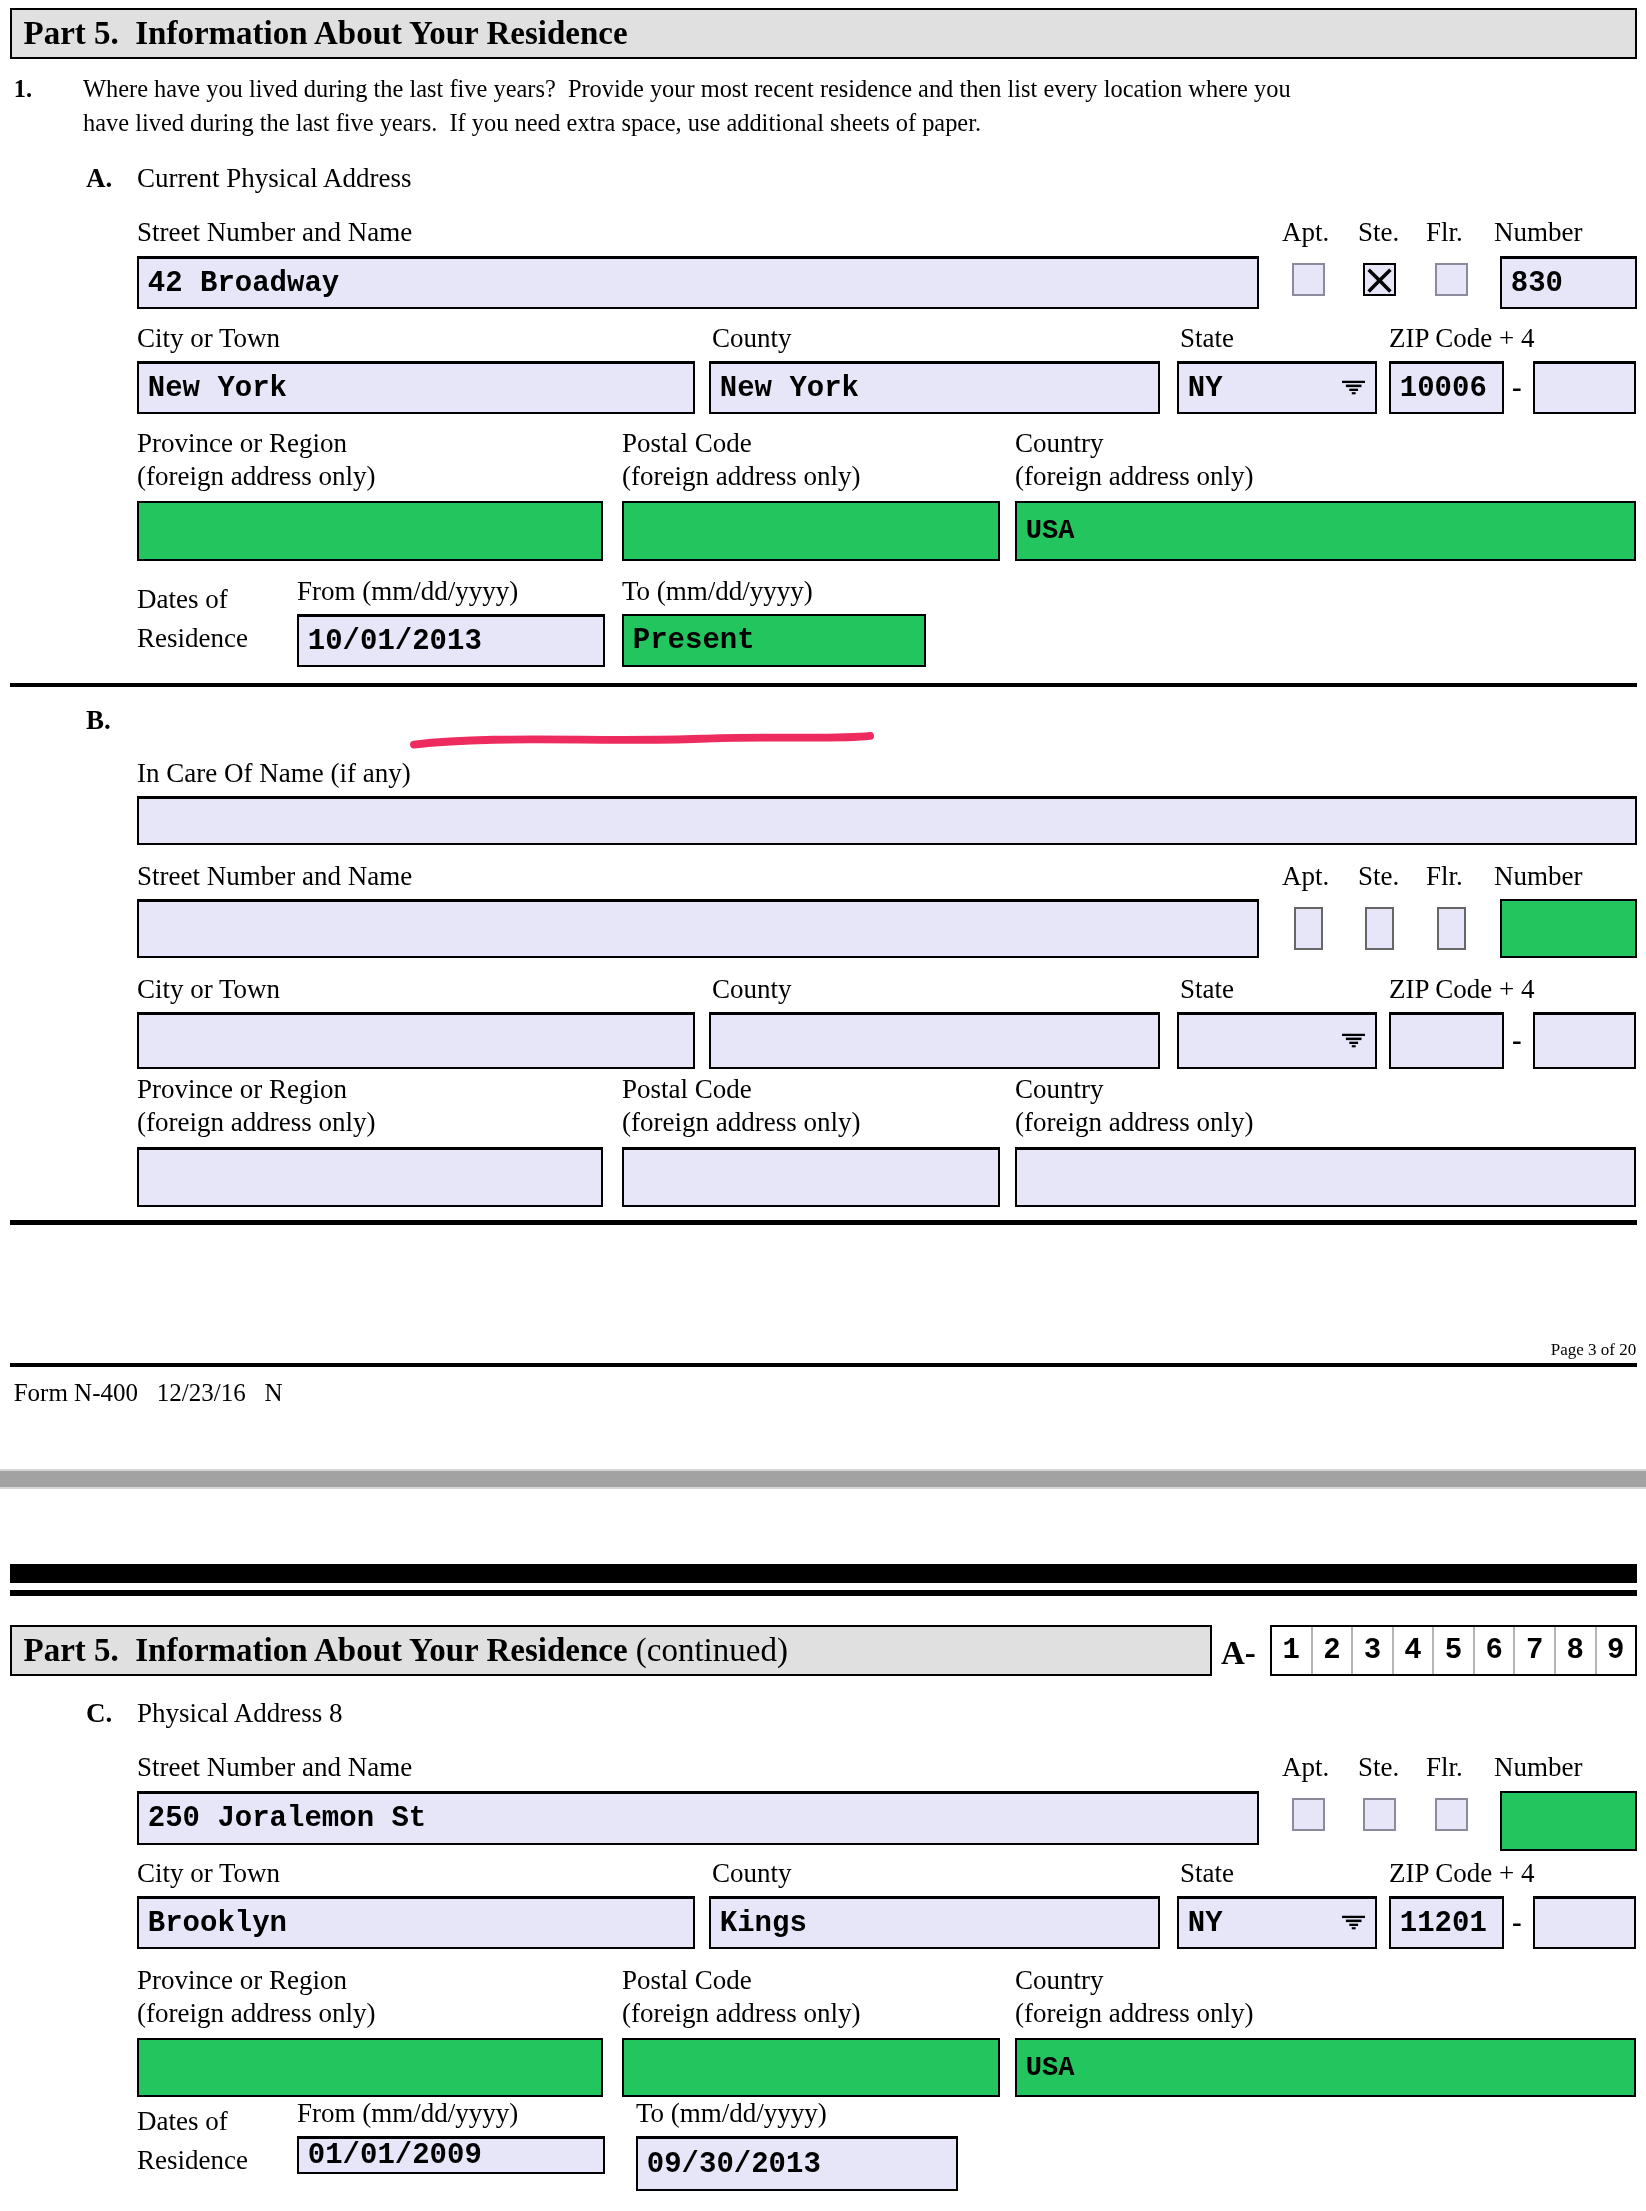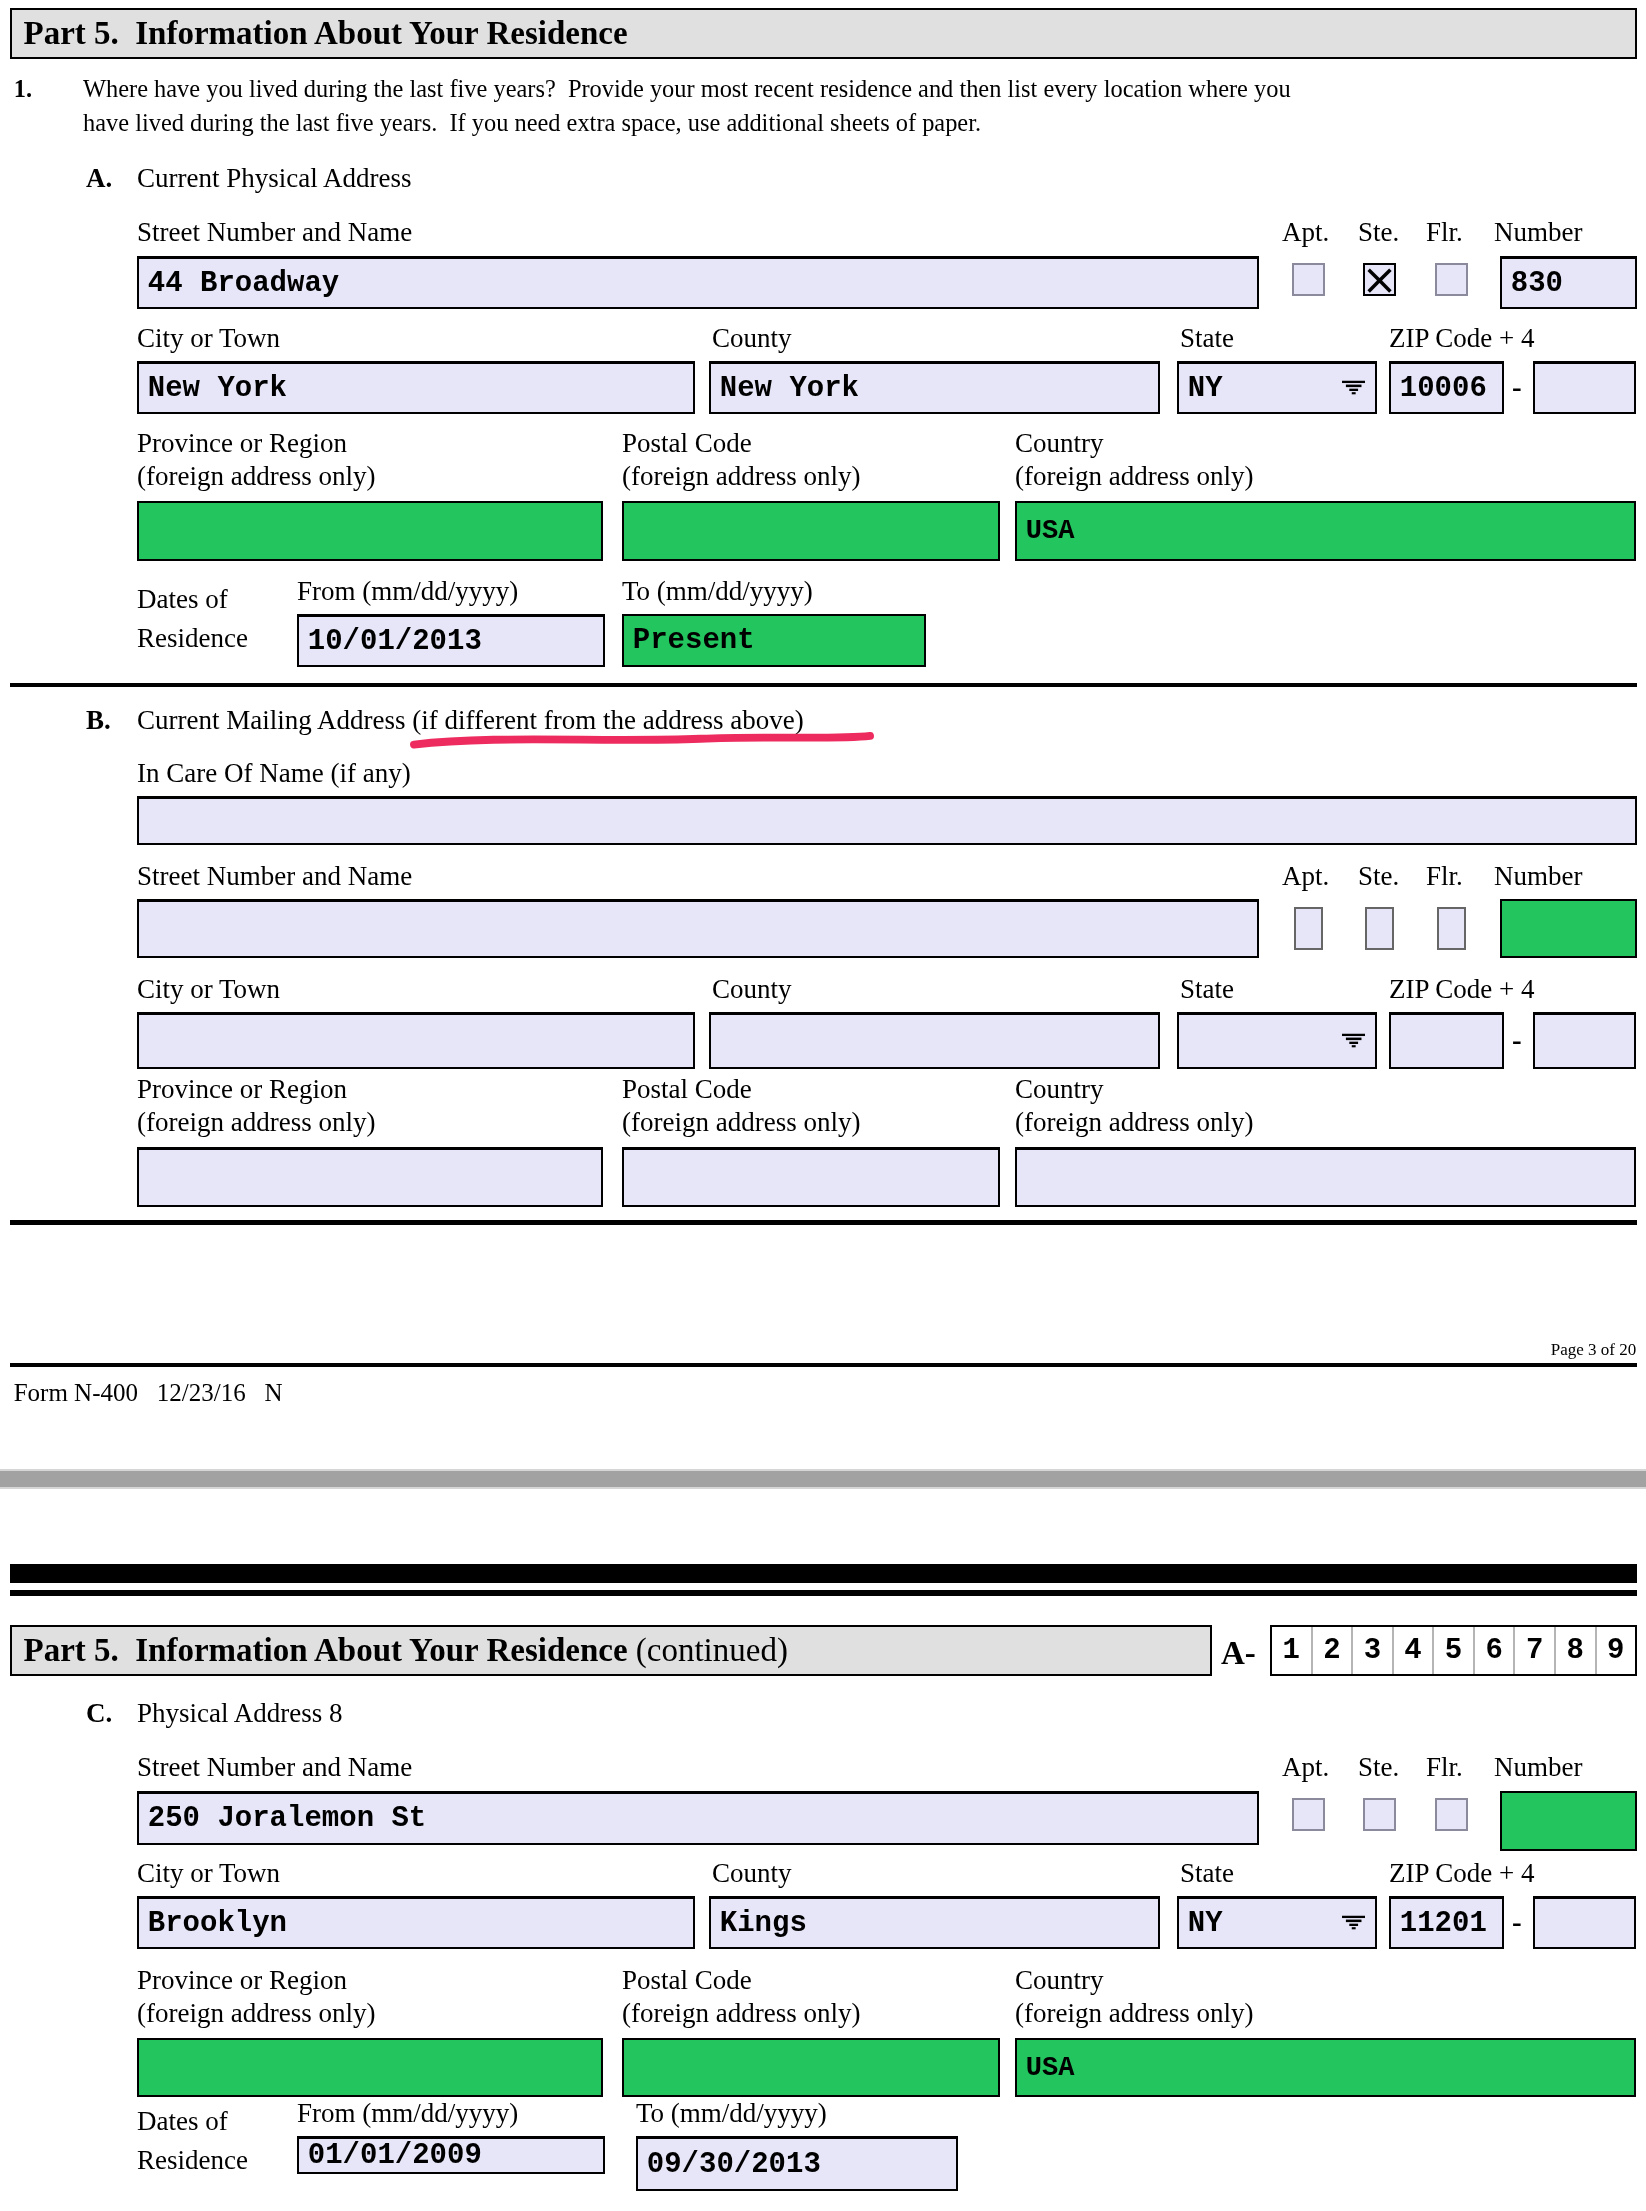--- a/index.html
+++ b/index.html
@@ -52,21 +52,21 @@
   <div class="lbl b" style="left:86px;top:164px;">A.</div>
   <div class="lbl" style="left:137px;top:164px;">Current Physical Address</div>
 
   <div class="lbl" style="left:137px;top:218px;">Street Number and Name</div>
   <div class="lbl" style="left:1282px;top:218px;">Apt.</div>
   <div class="lbl" style="left:1358px;top:218px;">Ste.</div>
   <div class="lbl" style="left:1426px;top:218px;">Flr.</div>
   <div class="lbl" style="left:1494px;top:218px;">Number</div>
 
   <div class="fld" style="left:137px;top:256px;width:1122px;height:53px;">
-    <span class="val">44 Broadway</span>
+    <span class="val">42 Broadway</span>
   </div>
   <div class="cb" style="left:1292px;top:263px;">
     <span></span>
   </div>
   <div class="cb on" style="left:1363px;top:263px;">
     <span>×</span>
   </div>
   <div class="cb" style="left:1435px;top:263px;">
     <span></span>
   </div>
@@ -130,21 +130,20 @@
     <span class="val">10/01/2013</span>
   </div>
   <div class="lbl" style="left:622px;top:577px;">To (mm/dd/yyyy)</div>
   <div class="fld wh" style="left:622px;top:614px;width:304px;height:53px;">
     <span class="val">Present</span>
   </div>
 
   <div class="hr" style="top:683px;"></div>
 
   <div class="lbl b" style="left:86px;top:706px;">B.</div>
-  <div class="lbl" style="left:137px;top:706px;"><span>Current Mailing Address </span><span>(if different from the address above)</span></div>
   <svg style="position:absolute;left:408px;top:729px;" width="468" height="23.4" viewBox="0 0 480 24">
     <path d="M6 16 C 90 6, 200 14, 300 10 C 370 7, 440 11, 474 7" fill="none" stroke="#ed2b5e" stroke-width="8" stroke-linecap="round"></path>
   </svg>
   <div class="lbl" style="left:137px;top:759px;">In Care Of Name (if any)</div>
   <div class="fld" style="left:137px;top:796px;width:1500px;height:49px;">
     <span class="val"></span>
   </div>
 
   <div class="lbl" style="left:137px;top:862px;">Street Number and Name</div>
   <div class="lbl" style="left:1282px;top:862px;">Apt.</div>

